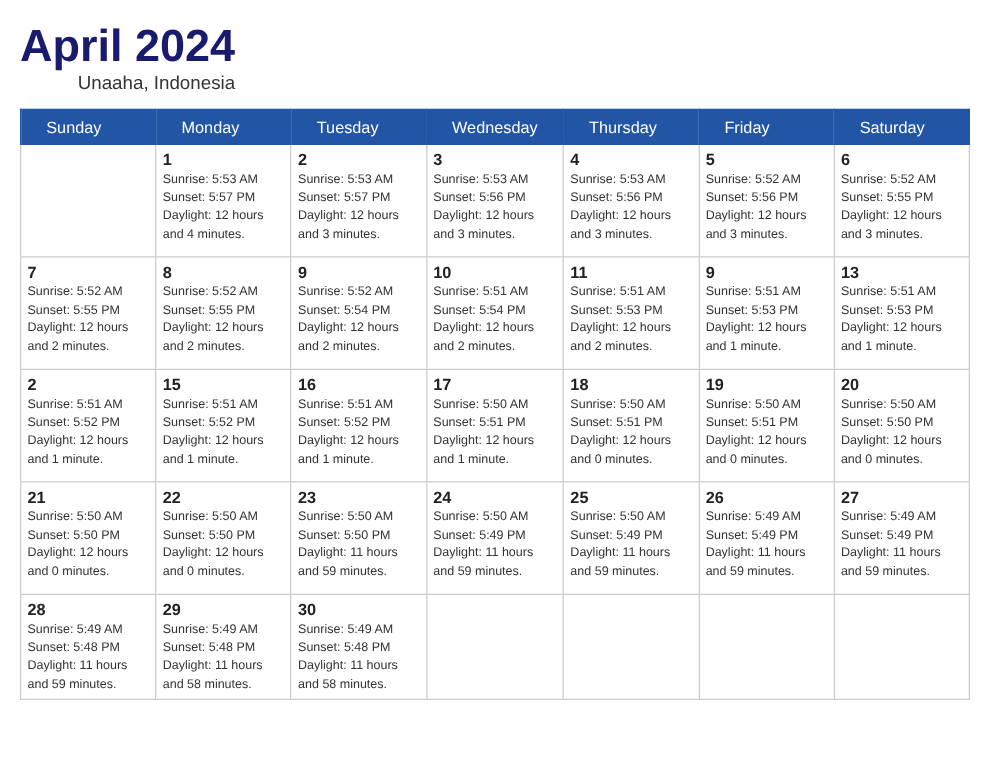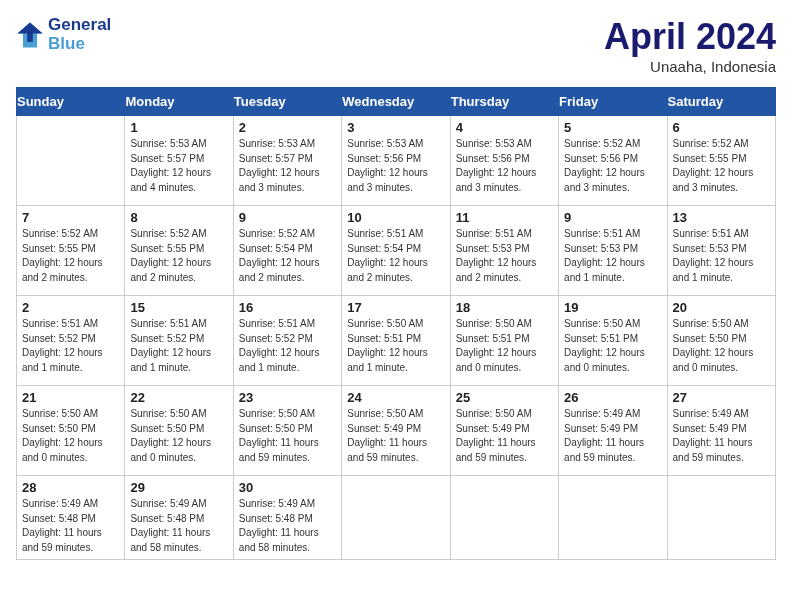--- a/index.html
+++ b/index.html
@@ -38,24 +38,24 @@
       color: #333;
     }
     .calendar {
       width: 100%;
       border-collapse: collapse;
       font-size: 11px;
     }
     .calendar th {
       background: #2255a4;
       color: #fff;
-      padding: 6px 0;
+      padding: 6px 20px;
       text-align: left;
       font-size: 13px;
-      font-weight: bold;
+      font-weight: normal;
       border: 1px solid #2255a4;
     }
     .calendar td {
       border: 1px solid #ccc;
       vertical-align: top;
       padding: 4px 5px;
       width: 108px;
       height: 90px;
       background: #fff;
     }
@@ -74,30 +74,20 @@
       background: #f8f8f8;
     }
     .last-row td {
       height: 80px;
     }
   </style>
 </head>
 <body>
 
 <div class="header">
-  <div class="logo">
-    <svg class="logo-icon" viewBox="0 0 40 40" xmlns="http://www.w3.org/2000/svg">
-      <polygon points="20,2 38,18 30,18 30,38 10,38 10,18 2,18" fill="#4a9fd4"></polygon>
-      <polygon points="20,2 38,18 24,18 24,30 16,30 16,18 2,18" fill="#1a3a8f"></polygon>
-    </svg>
-    <div>
-      <div style="font-size:17px;font-weight:bold;color:#1a3a8f;line-height:1.1">General</div>
-      <div style="font-size:17px;font-weight:bold;color:#4a9fd4;line-height:1.1">Blue</div>
-    </div>
-  </div>
   <div class="title-block">
     <div class="main-title">April 2024</div>
     <div class="subtitle">Unaaha, Indonesia</div>
   </div>
 </div>
 
 <table class="calendar">
   <thead>
     <tr>
     <th>Sunday</th>

